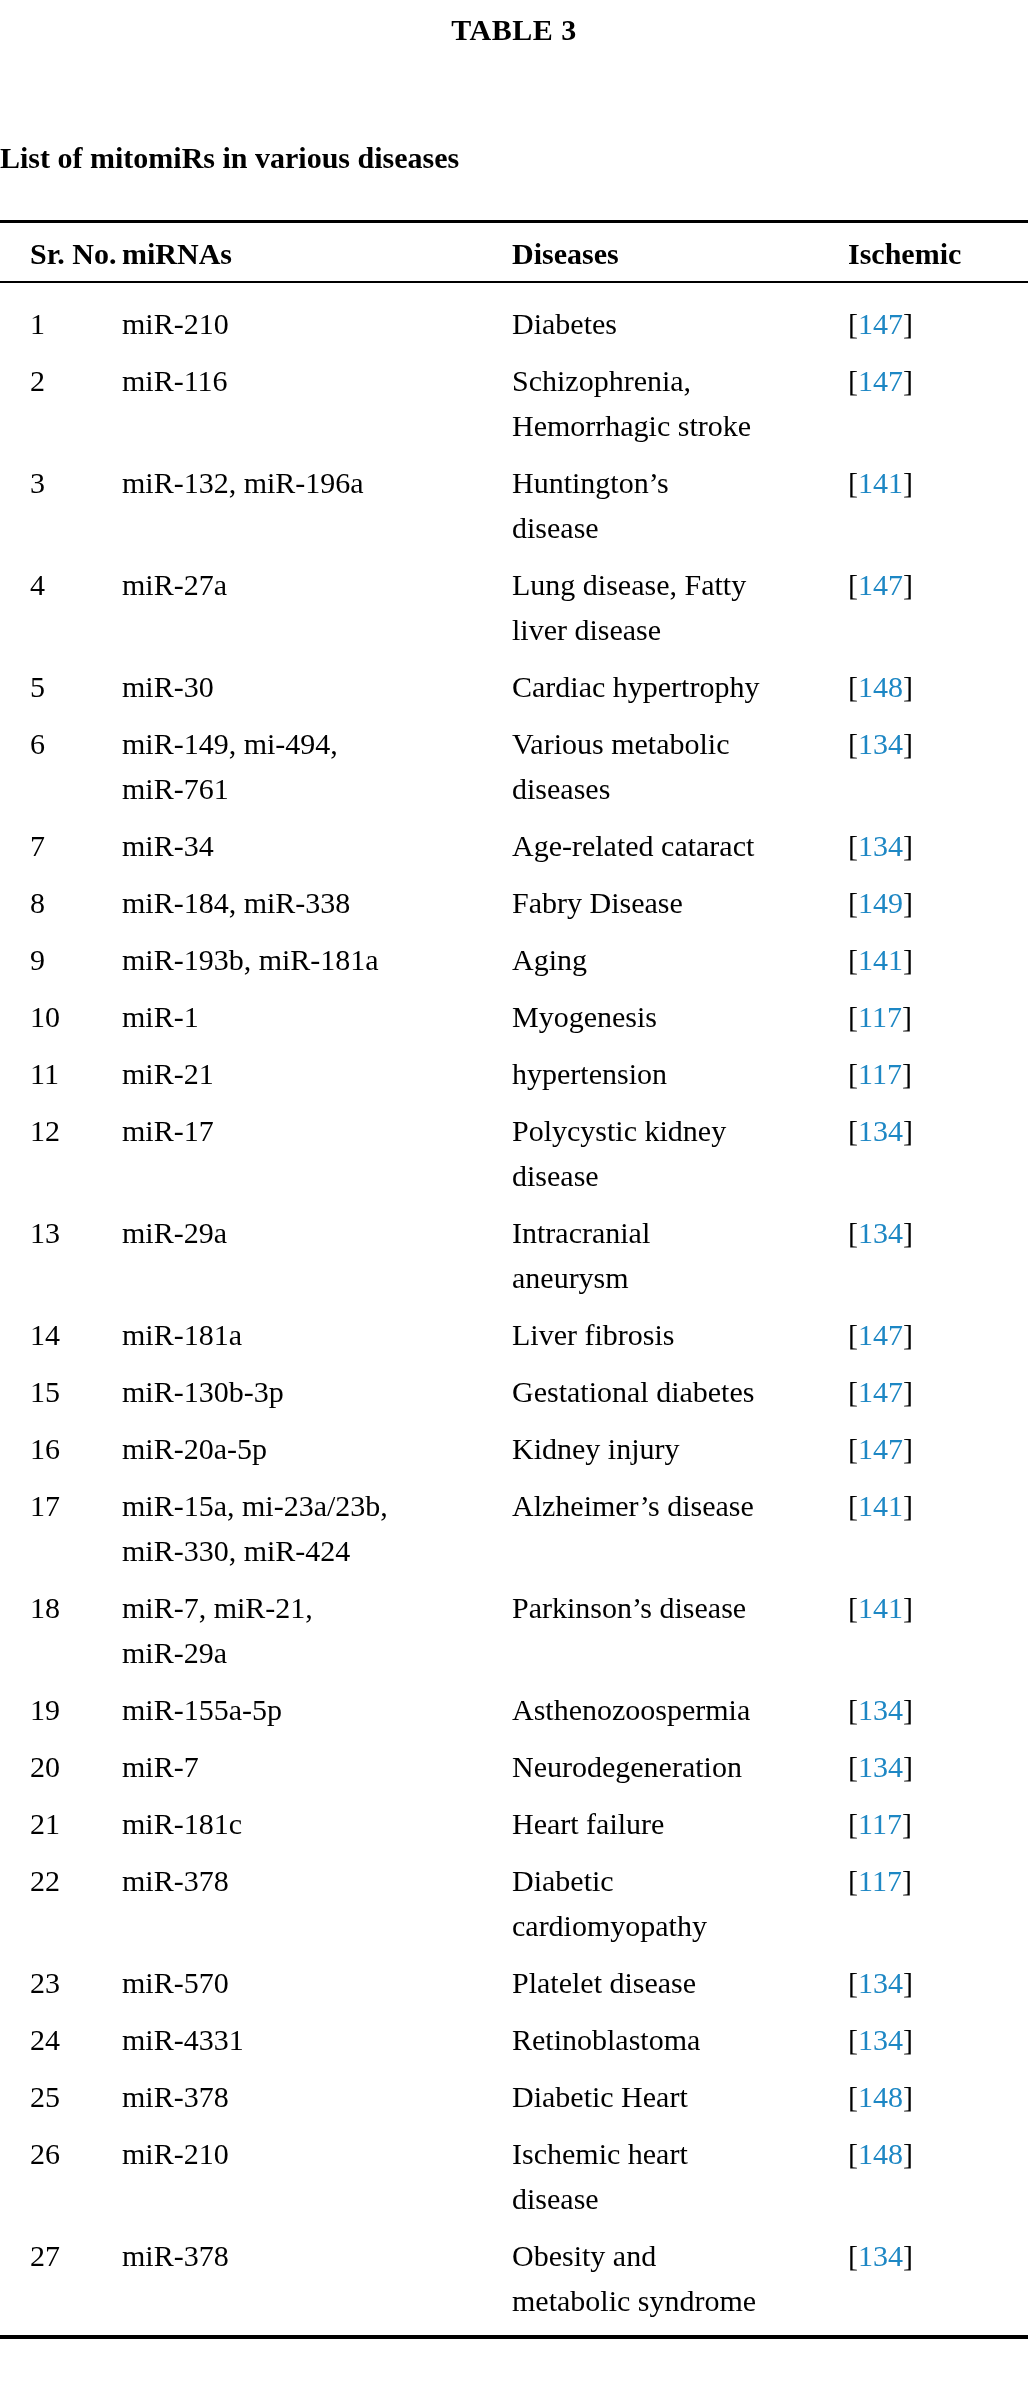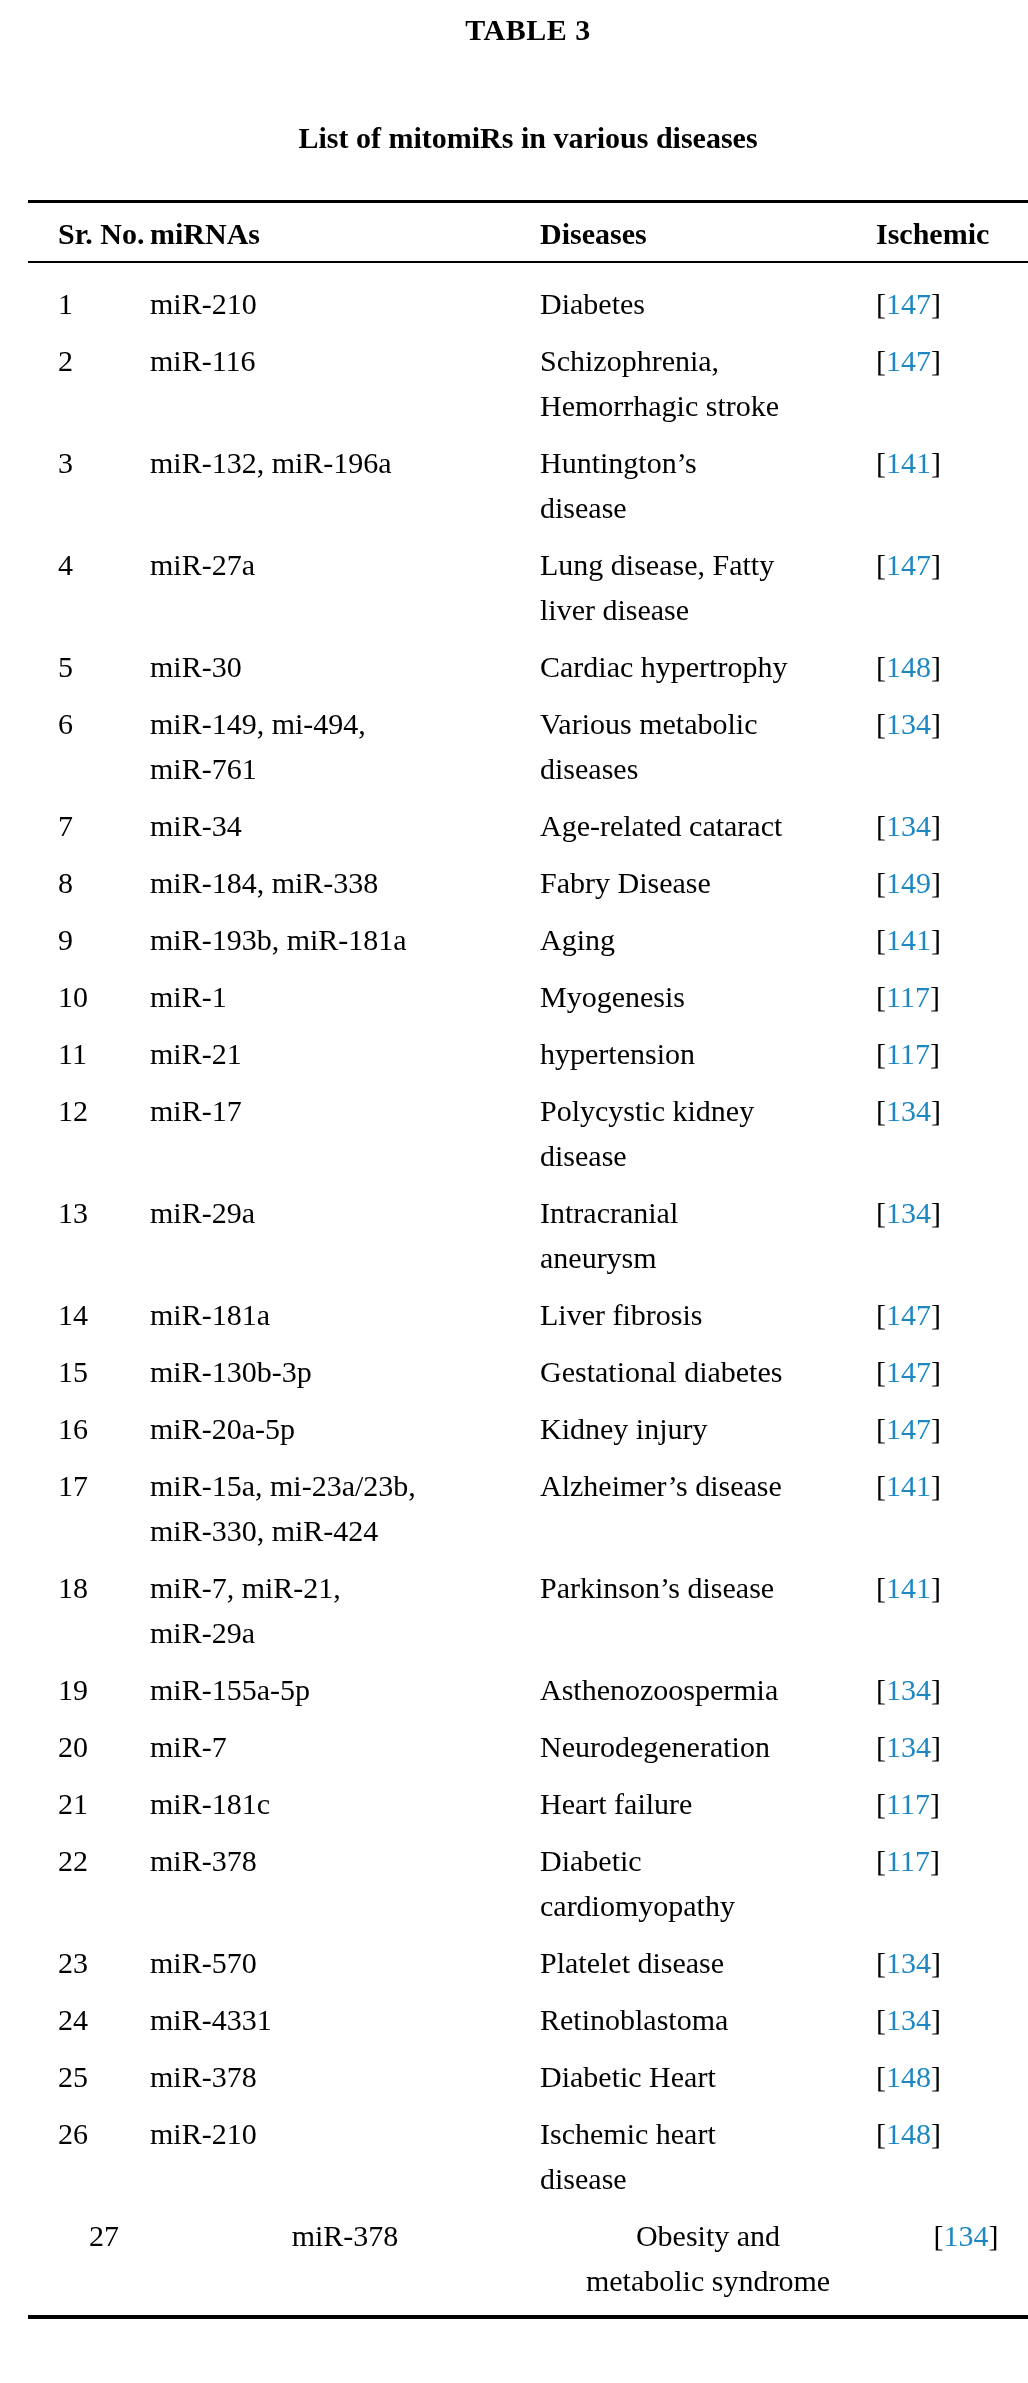--- a/index.html
+++ b/index.html
@@ -9,35 +9,33 @@
   }
   .page {
     position: relative;
     width: 1028px;
     height: 2383px;
     box-sizing: border-box;
     padding-top: 8px;
     background: #ffffff;
     font-family: "Liberation Serif", serif;
     color: #000000;
-    padding-left: 28px;
   }
   .table-title {
     text-align: center;
     font-weight: bold;
     font-size: 30px;
     line-height: 44px;
     letter-spacing: 0.5px;
   }
   .table-subtitle {
-    text-align: center;
     font-weight: bold;
     font-size: 30px;
     line-height: 44px;
-    margin-top: 64px;
+    margin-top: 84px;
   }
   table.mitomir-table {
     width: 100%;
     border-collapse: collapse;
     table-layout: fixed;
     margin-top: 40px;
     font-size: 30px;
     line-height: 45px;
   }
   thead th {
@@ -55,21 +53,20 @@
     vertical-align: top;
     padding: 6px 0;
     white-space: pre-line;
   }
   tbody tr:first-child td {
     padding-top: 18px;
   }
   tbody tr:last-child td {
     border-bottom: 4px solid #000;
     padding-bottom: 12px;
-    text-align: center;
   }
   .ref-link {
     color: var(--link-color, #1d87c4);
     text-decoration: none;
     cursor: pointer;
   }
 </style>
 </head>
 <body>
 

